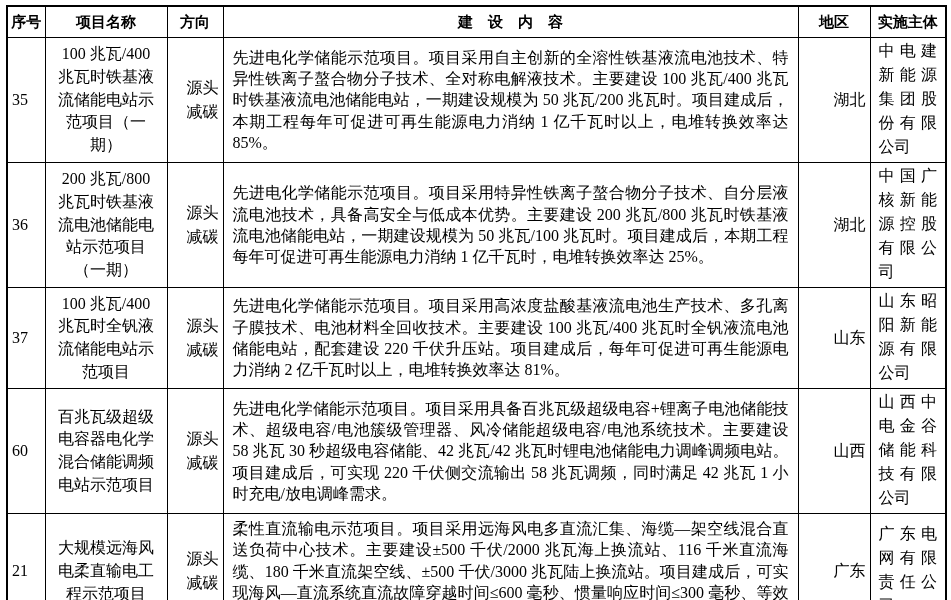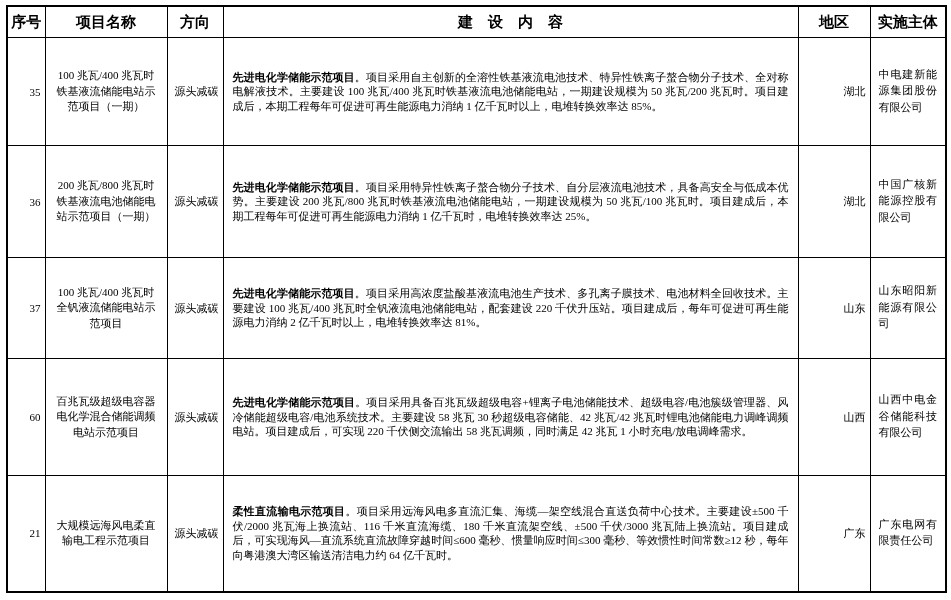--- a/index.html
+++ b/index.html
@@ -10,47 +10,47 @@
   .doc{padding:5px 6px 16px 6px;}
   table.proj{
     border-collapse:collapse;
     table-layout:fixed;
     width:939px;
     border:2px solid #000;
   }
   .proj th,.proj td{
     border:1px solid #000;
     vertical-align:middle;
-    font-size:11px;
+    font-size:16px;
     padding:2px 4px;
     overflow:hidden;
   }
   .proj th{
     font-weight:bold;
     font-size:15px;
     height:26px;
     text-align:center;
     padding:2px 1px;
   }
   col.c-no{width:38px;}
   col.c-name{width:122px;}
   col.c-dir{width:56px;}
   col.c-content{width:575px;}
   col.c-region{width:72px;}
   col.c-entity{width:76px;}
-  td.no{text-align:right;}
+  td.no{text-align:left;}
   td.name{text-align:center;padding:2px 7px;line-height:1.42;}
   td.dir{text-align:right;line-height:1.5;}
   td.content{
     text-align:justify;
     text-justify:inter-ideograph;
     padding:4px 9px;
     line-height:1.33;
   }
-  td.content .lead{font-weight:bold;}
+  td.content .lead{font-weight:normal;}
   td.region{text-align:right;}
   td.entity{
     text-align:justify;
     text-justify:inter-ideograph;
     padding:2px 8px;
     line-height:1.5;
     font-family:Liberation Mono, monospace;
   }
   tr.r35{height:108px;}
   tr.r36{height:112px;}

